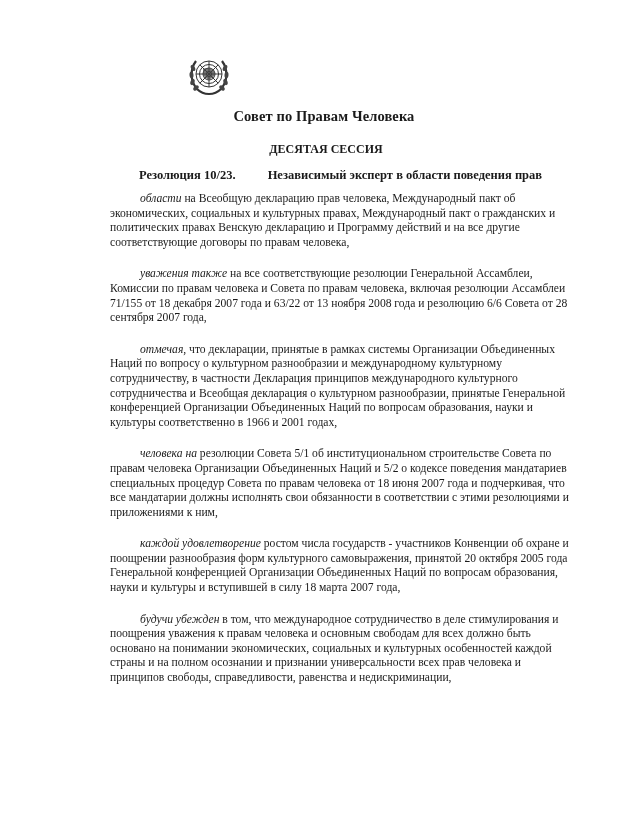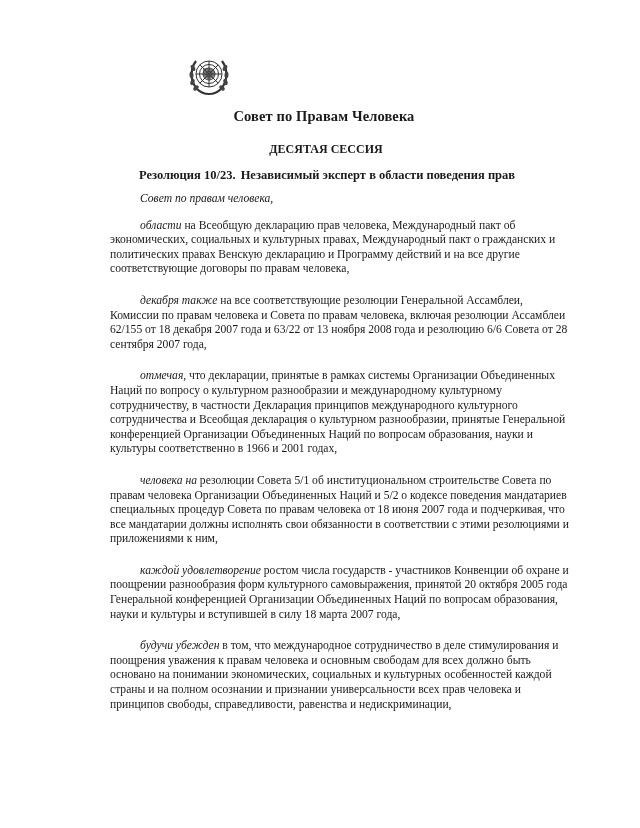--- a/index.html
+++ b/index.html
@@ -4,21 +4,21 @@
 <style>
   html, body { margin:0; padding:0; background:#ffffff; }
   body { width:640px; height:828px; position:relative; overflow:hidden;
          font-family:"Liberation Serif", "DejaVu Serif", serif; color:#1a1a1a; }
   .logo { position:absolute; left:187px; top:53px; width:44px; height:44px; }
   .title { position:absolute; left:0; width:640px; top:108px; text-align:center;
            font-weight:bold; font-size:14.5px; letter-spacing:0.1px; padding-left:8px; box-sizing:border-box; }
   .session { position:absolute; left:0; width:640px; top:142px; text-align:center;
              font-weight:bold; font-size:12px; padding-left:12px; box-sizing:border-box; }
   .resolution { position:absolute; left:139px; top:168px; font-weight:bold; font-size:12.5px; white-space:nowrap; }
-  .resolution .num { margin-right:2px; }
+  .resolution .num { margin-right:29px; }
   .body { position:absolute; left:110px; top:192px; width:462px; font-size:11.6px; line-height:14.6px; }
   .body p { margin:0 0 17px 0; text-indent:30px; text-align:left; }
   .body p.first { margin-bottom:12px; }
   .body em { font-style:italic; }
 </style>
 </head>
 <body>
 
 <div class="logo">
   <svg width="44" height="44" viewBox="0 0 44 44">
@@ -54,20 +54,19 @@
 
 <div class="title">Совет по Правам Человека</div>
 <div class="session">ДЕСЯТАЯ СЕССИЯ</div>
 
 <div class="resolution">
   <span class="num">Резолюция 10/23.</span>
   <span>Независимый эксперт в области поведения прав</span>
 </div>
 
 <div class="body">
-  <p class="first"><em>Совет по правам человека,</em><span></span></p>
   <p><em>области</em><span> на Всеобщую декларацию прав человека, Международный пакт об экономических, социальных и культурных правах, Международный пакт о гражданских и политических правах Венскую декларацию и Программу действий и на все другие соответствующие договоры по правам человека,</span></p>
-  <p><em>декабря также</em><span> на все соответствующие резолюции Генеральной Ассамблеи, Комиссии по правам человека и Совета по правам человека, включая резолюции Ассамблеи 62/155 от 18 декабря 2007 года и 63/22 от 13 ноября 2008 года и резолюцию 6/6 Совета от 28 сентября 2007 года,</span></p>
+  <p><em>уважения также</em><span> на все соответствующие резолюции Генеральной Ассамблеи, Комиссии по правам человека и Совета по правам человека, включая резолюции Ассамблеи 71/155 от 18 декабря 2007 года и 63/22 от 13 ноября 2008 года и резолюцию 6/6 Совета от 28 сентября 2007 года,</span></p>
   <p><em>отмечая</em><span>, что декларации, принятые в рамках системы Организации Объединенных Наций по вопросу о культурном разнообразии и международному культурному сотрудничеству, в частности Декларация принципов международного культурного сотрудничества и Всеобщая декларация о культурном разнообразии, принятые Генеральной конференцией Организации Объединенных Наций по вопросам образования, науки и культуры соответственно в 1966 и 2001 годах,</span></p>
   <p><em>человека на</em><span> резолюции Совета 5/1 об институциональном строительстве Совета по правам человека Организации Объединенных Наций и 5/2 о кодексе поведения мандатариев специальных процедур Совета по правам человека от 18 июня 2007 года и подчеркивая, что все мандатарии должны исполнять свои обязанности в соответствии с этими резолюциями и приложениями к ним,</span></p>
   <p><em>каждой удовлетворение</em><span> ростом числа государств - участников Конвенции об охране и поощрении разнообразия форм культурного самовыражения, принятой 20 октября 2005 года Генеральной конференцией Организации Объединенных Наций по вопросам образования, науки и культуры и вступившей в силу 18 марта 2007 года,</span></p>
   <p><em>будучи убежден</em><span> в том, что международное сотрудничество в деле стимулирования и поощрения уважения к правам человека и основным свободам для всех должно быть основано на понимании экономических, социальных и культурных особенностей каждой страны и на полном осознании и признании универсальности всех прав человека и принципов свободы, справедливости, равенства и недискриминации,</span></p>
 </div>
 
 </body></html>

